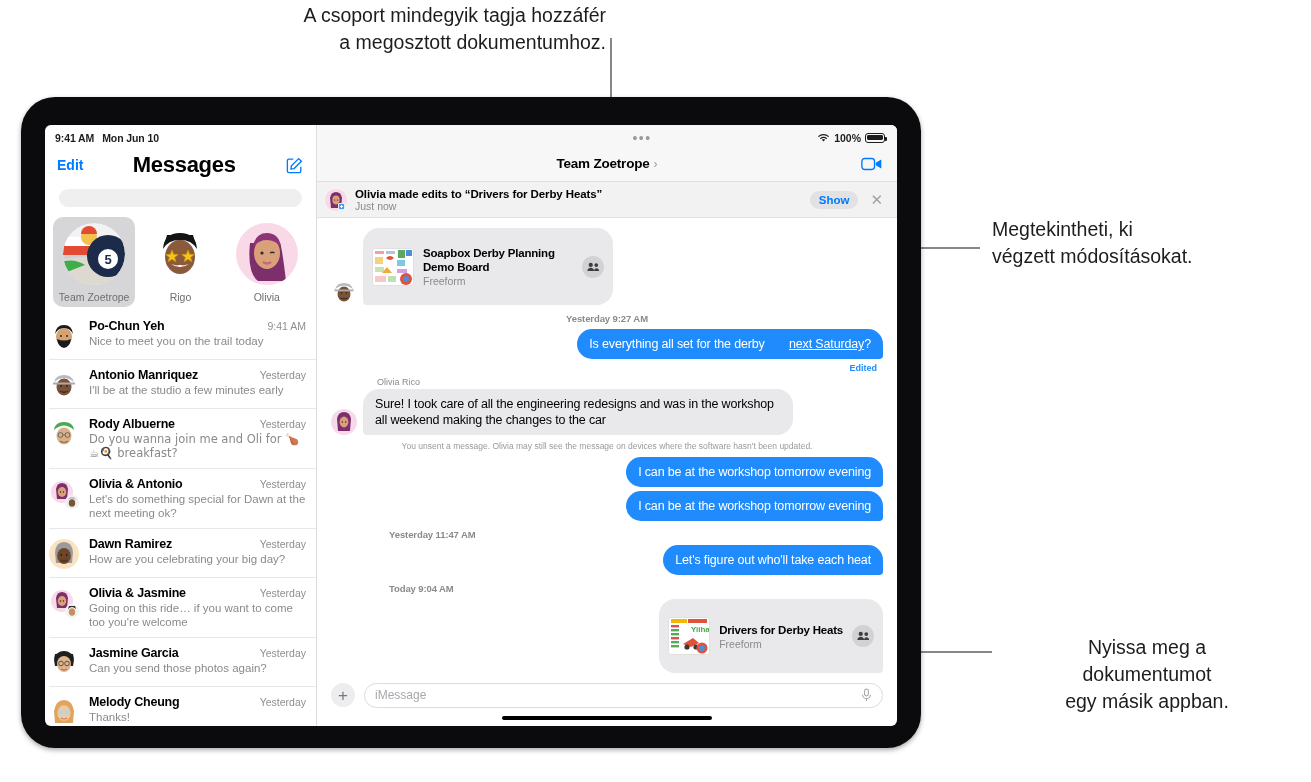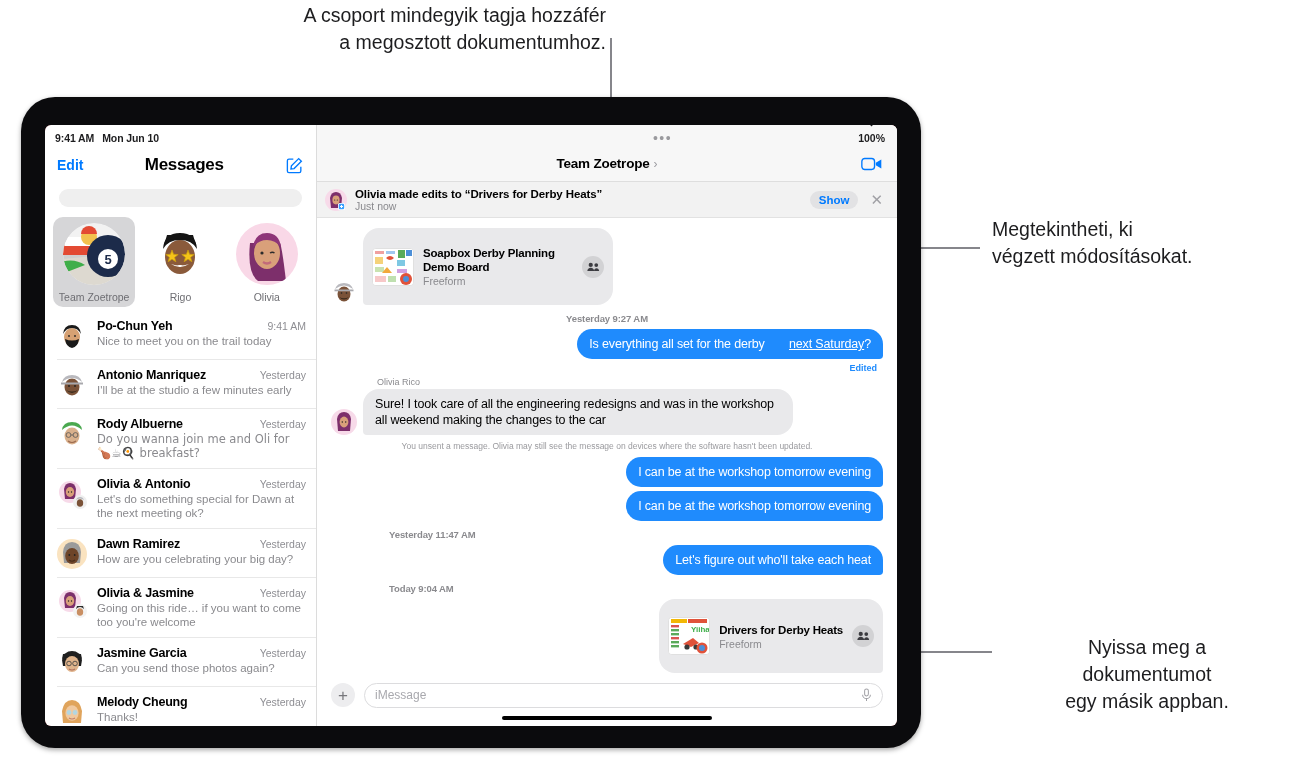--- a/index.html
+++ b/index.html
@@ -60,40 +60,40 @@
     height: 21px; display: flex; align-items: center;
     padding: 4px 0 0 10px; gap: 8px;
     font-size: 10.5px; font-weight: bold; color: #1d1d1f;
     letter-spacing: -0.1px;
   }
   .nav-row {
     height: 38px; display: flex; align-items: center;
     padding: 0 12px; justify-content: space-between;
   }
   .nav-edit { color: #007aff; font-size: 14px; font-weight: 600; }
-  .nav-title { font-size: 17px; font-weight: bold; color: #000; letter-spacing: -.3px; }
+  .nav-title { font-size: 22px; font-weight: bold; color: #000; letter-spacing: -.3px; }
   .compose-ico { width: 19px; height: 19px; color: #007aff; }
   .searchbar {
     margin: 5px 14px 0 14px; height: 18px;
     background: #efefef; border-radius: 9px;
   }
 
   
   .pinned {
     display: flex; padding: 10px 8px 4px 8px; gap: 4px;
   }
   .pin {
     width: 86px; display: flex; flex-direction: column;
     align-items: center; padding: 6px 0 4px 0; border-radius: 10px;
   }
   .pin.selected { background: #d6d6d8; }
   .pin-ava { width: 62px; height: 62px; border-radius: 50%; position: relative; overflow: hidden; }
   .pin-label { font-size: 10.5px; color: #6e6e73; margin-top: 6px; }
 
-  .convos { flex: 1; overflow: hidden; padding-left: 12px; }
+  .convos { flex: 1; overflow: hidden; padding-left: 4px; }
   .convo {
     display: flex; gap: 10px; padding: 8px 10px 8px 0;
     border-bottom: 1px solid #e8e8e8; align-items: flex-start;
   }
   .convo:last-child { border-bottom: none; }
   .c-ava { width: 30px; height: 30px; border-radius: 50%; flex: 0 0 30px;
            position: relative; overflow: visible; margin-top: 2px; }
   .c-body { flex: 1; min-width: 0; }
   .c-top { display: flex; justify-content: space-between; align-items: baseline; }
   .c-name { font-size: 12.5px; font-weight: bold; color: #000; letter-spacing: -.2px; }
@@ -102,21 +102,21 @@
 
   
   #pane { flex: 1; height: 100%; display: flex; flex-direction: column; background: #fff; }
   .pane-status {
     height: 21px; display: flex; align-items: center; justify-content: space-between;
     padding: 4px 12px 0 0; background: #f7f7f7;
   }
   .dots { width: 100%; text-align: center; color: #9a9a9e; font-size: 14px;
           letter-spacing: 1.5px; line-height: 10px; padding-left: 150px;}
   .statusright { display: flex; align-items: center; gap: 4px;
-                 font-size: 10.5px; font-weight: bold; color: #1d1d1f; flex-direction: column; }
+                 font-size: 10.5px; font-weight: bold; color: #1d1d1f; }
   .batt { width: 20px; height: 10px; border: 1.3px solid #1d1d1f; border-radius: 3px;
           position: relative; }
   .batt::after { content:''; position:absolute; right:-3px; top:3px; width:1.6px;
                  height:4px; background:#1d1d1f; border-radius:0 1px 1px 0; }
   .batt > i { position: absolute; inset: 1.3px; background: #1d1d1f; border-radius: 1.4px; display:block;}
 
   .pane-head {
     height: 36px; background: #f7f7f7; border-bottom: 1px solid #dedede;
     display: flex; align-items: center; justify-content: center; position: relative;
   }

